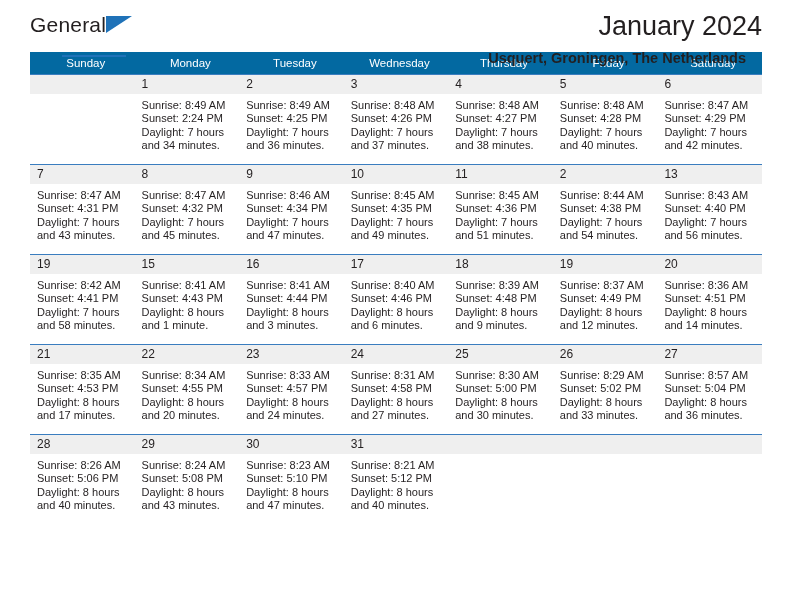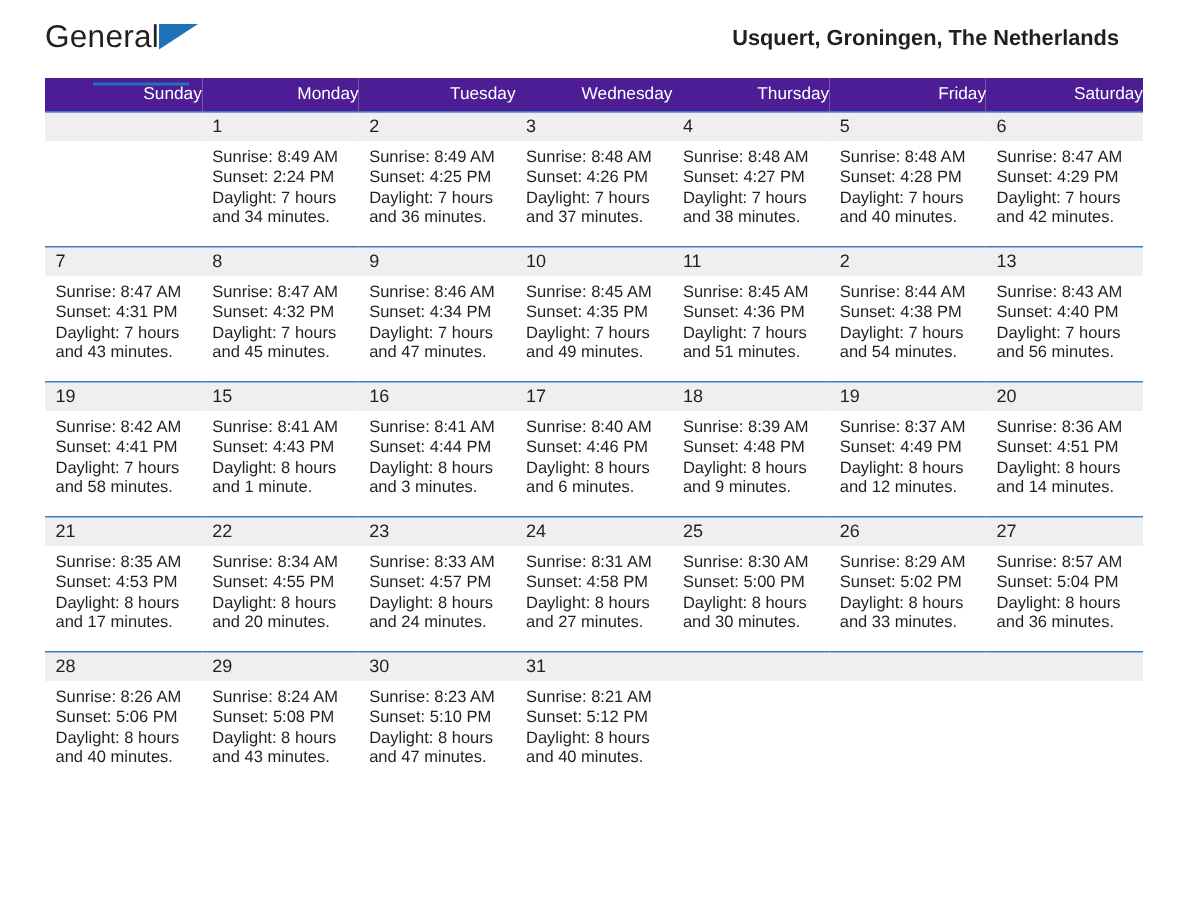--- a/index.html
+++ b/index.html
@@ -93,25 +93,25 @@
     font-weight: bold;
   }
 
   
   .calendar {
     width: 732px;
     border-collapse: collapse;
     table-layout: fixed;
   }
   .calendar th {
-    background: #4c1d95;
+    background: #0369a1;
     color: #ffffff;
     font-size: 11.5px;
     font-weight: normal;
-    text-align: right;
+    text-align: center;
     padding: 5px 0 5px 7px;
     height: 20px;
     box-sizing: border-box;
     border: none;
   }
   .week-row td {
     vertical-align: top;
     padding: 0;
     border-top: 1px solid #3a7dbf;
     height: 89px;
@@ -150,20 +150,21 @@
 
   <div class="header">
 
     <div class="brand">
       <span class="brand-row1">General</span>
       <span class="brand-mark"></span>
       <span class="brand-underline"></span>
     </div>
 
     <div class="titles">
+      <h1 class="cal-title">January 2024</h1>
       <h2 class="cal-subtitle">Usquert, Groningen, The Netherlands</h2>
     </div>
 
   </div>
 
   <table class="calendar">
     <thead>
       <tr id="weekday-row">
           <th>Sunday</th>
           <th>Monday</th>

